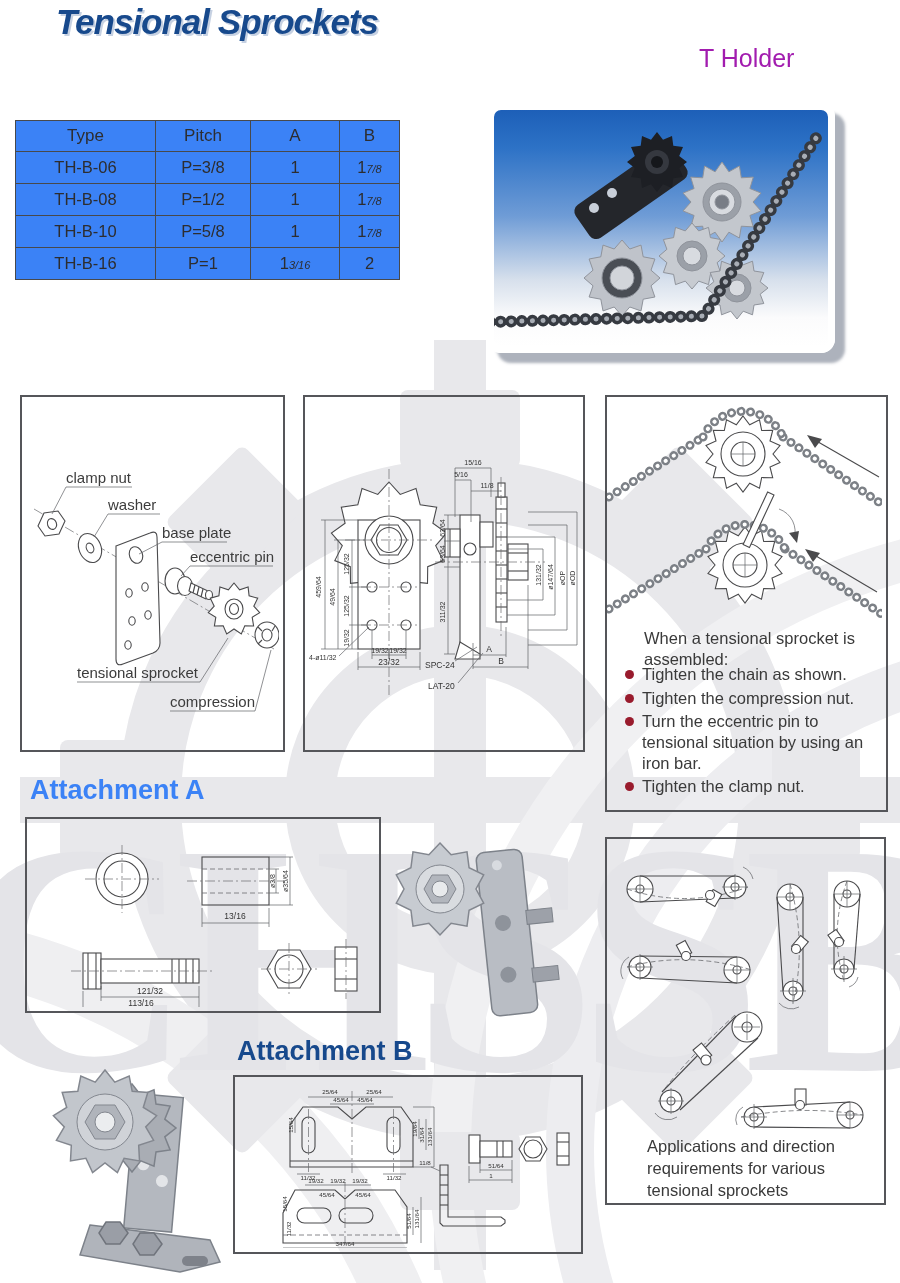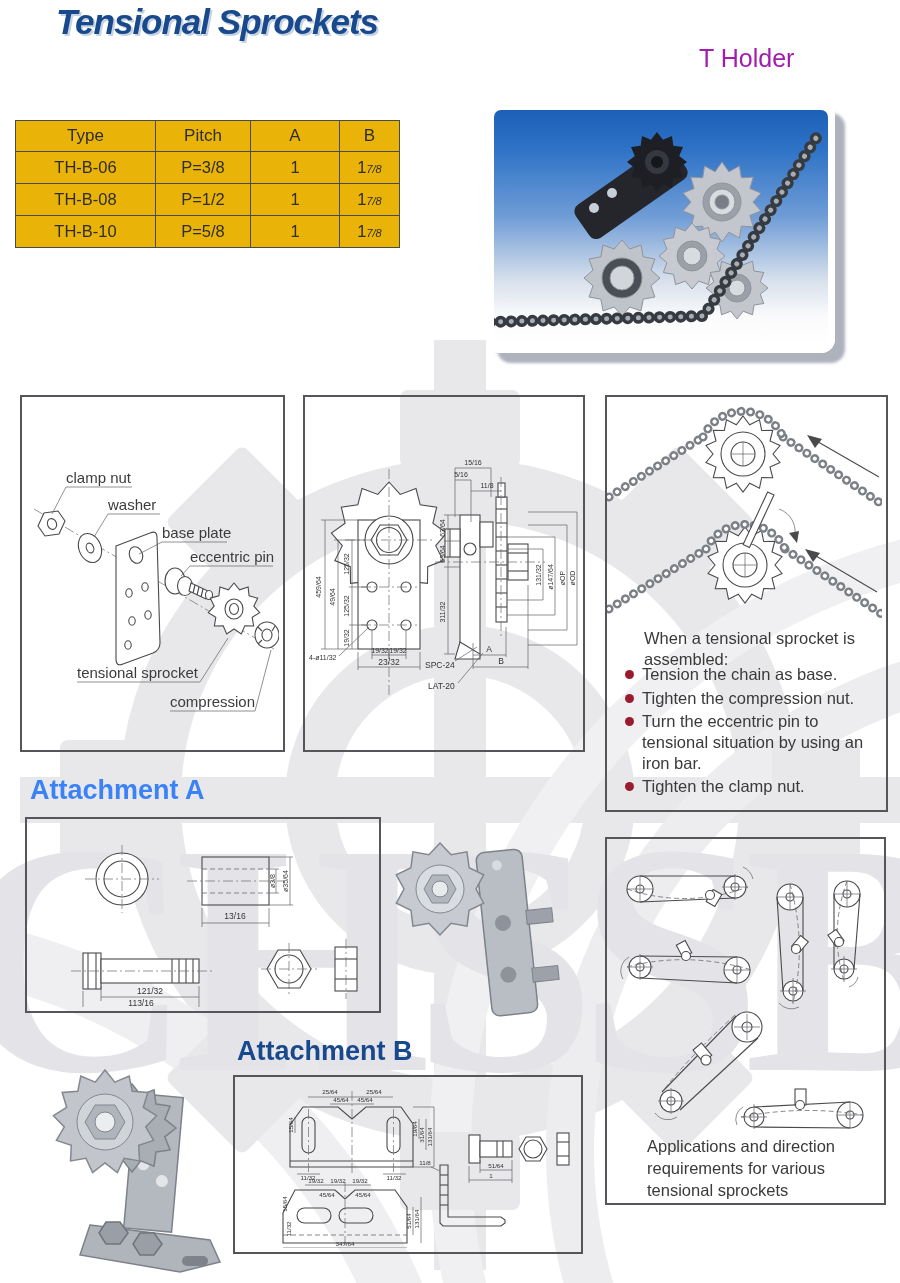--- a/index.html
+++ b/index.html
@@ -6,21 +6,21 @@
   #canvas{position:relative;width:900px;height:1283px;background:#fff;overflow:hidden;
           font-family:"Liberation Sans",sans-serif;}
   .abs{position:absolute;}
   
   #wm{position:absolute;left:0;top:0;z-index:0;}
   
   .title{left:56px;top:2px;font-size:35px;font-weight:bold;font-style:italic;color:#17498c;
          letter-spacing:-1px;text-shadow:2px 2px 0 #c6d1e2;z-index:2;}
   .subtitle{left:699px;top:44px;font-size:25px;font-weight:normal;color:#a21caf;z-index:2;}
   
-  .spec{left:15px;top:120px;z-index:2;border-collapse:collapse;background:#eab308;}
+  .spec{left:15px;top:120px;z-index:2;border-collapse:collapse;background:#3b82f6;}
   .spec th,.spec td{border:1.6px solid #48494b;text-align:center;color:#2d2d2f;
         font-size:16.5px;font-weight:normal;padding:0;}
   .spec th{height:30px;font-size:17px;}
   .spec td{height:31px;}
   .c-type{width:139px}.c-pitch{width:94px}.c-a{width:88px}.c-b{width:59px}
   .frac{font-size:11px;font-style:italic;}
   
   .photo1{left:487px;top:103px;width:334px;height:236px;border-radius:14px;border:7px solid #fff;
           box-shadow:10px 10px 3px rgba(153,159,171,.8);z-index:2;
           background:linear-gradient(180deg,#1d5fb8 0%,#2d72c6 16%,#6f9cd6 45%,#d7e0ec 72%,#fbfbfc 88%,#fff 100%);
@@ -116,20 +116,26 @@
           <td>P=1/2</td>
           <td><span class="whole">1</span></td>
           <td><span class="whole">1</span><span class="frac">7/8</span></td>
         </tr>
         <tr>
           <td>TH-B-10</td>
           <td>P=5/8</td>
           <td><span class="whole">1</span></td>
           <td><span class="whole">1</span><span class="frac">7/8</span></td>
         </tr>
+        <tr>
+          <td>TH-B-16</td>
+          <td>P=1</td>
+          <td><span class="whole">1</span><span class="frac">3/16</span></td>
+          <td><span class="whole">2</span></td>
+        </tr>
       </tbody>
   </table>
 
   <div class="abs photo1">
     <svg width="334" height="236" viewBox="0 0 334 236">
       <g>
         <rect x="78" y="62" width="118" height="40" rx="8" fill="#24262b" transform="rotate(-35 137 82)"></rect>
         <circle cx="100" cy="98" r="5" fill="#c9cfd9"></circle>
         <circle cx="118" cy="83" r="5" fill="#c9cfd9"></circle>
         <path fill="#1d1f24" d="M163.0,22.0L169.0,29.8L178.0,26.0L179.3,35.7L189.0,37.0L185.2,46.0L193.0,52.0L185.2,58.0L189.0,67.0L179.3,68.3L178.0,78.0L169.0,74.2L163.0,82.0L157.0,74.2L148.0,78.0L146.7,68.3L137.0,67.0L140.8,58.0L133.0,52.0L140.8,46.0L137.0,37.0L146.7,35.7L148.0,26.0L157.0,29.8Z"></path>
@@ -369,21 +375,21 @@
           <rect x="148" y="94" width="7" height="58" class="lnw" transform="rotate(25 152 123)"></rect>
         </g>
         <path class="thin" d="M172,112 A24,24 0 0 1 187,142"></path>
         <polygon class="ah" points="190,146 182,136 192,134"></polygon>
         <line class="ln" x1="270" y1="195" x2="204" y2="156"></line>
         <polygon class="ah" points="198,152 213,156 206,165"></polygon>
       </g>
     </svg>
     <div class="asm-intro">When a tensional sprocket is assembled:</div>
     <ul class="asm-list">
-      <li><span class="dot"></span><span>Tension the chain as base.</span></li>
+      <li><span class="dot"></span><span>Tighten the chain as shown.</span></li>
       <li><span class="dot"></span><span>Tighten the  compression nut.</span></li>
       <li><span class="dot"></span><span>Turn the eccentric pin to tensional situation by using an iron bar.</span></li>
       <li><span class="dot"></span><span>Tighten the clamp nut.</span></li>
     </ul>
   </div>
 
   <div class="abs hA">Attachment A</div>
   <div class="abs panel pA">
     <svg width="348" height="188" viewBox="0 0 348 188">
       <g>

